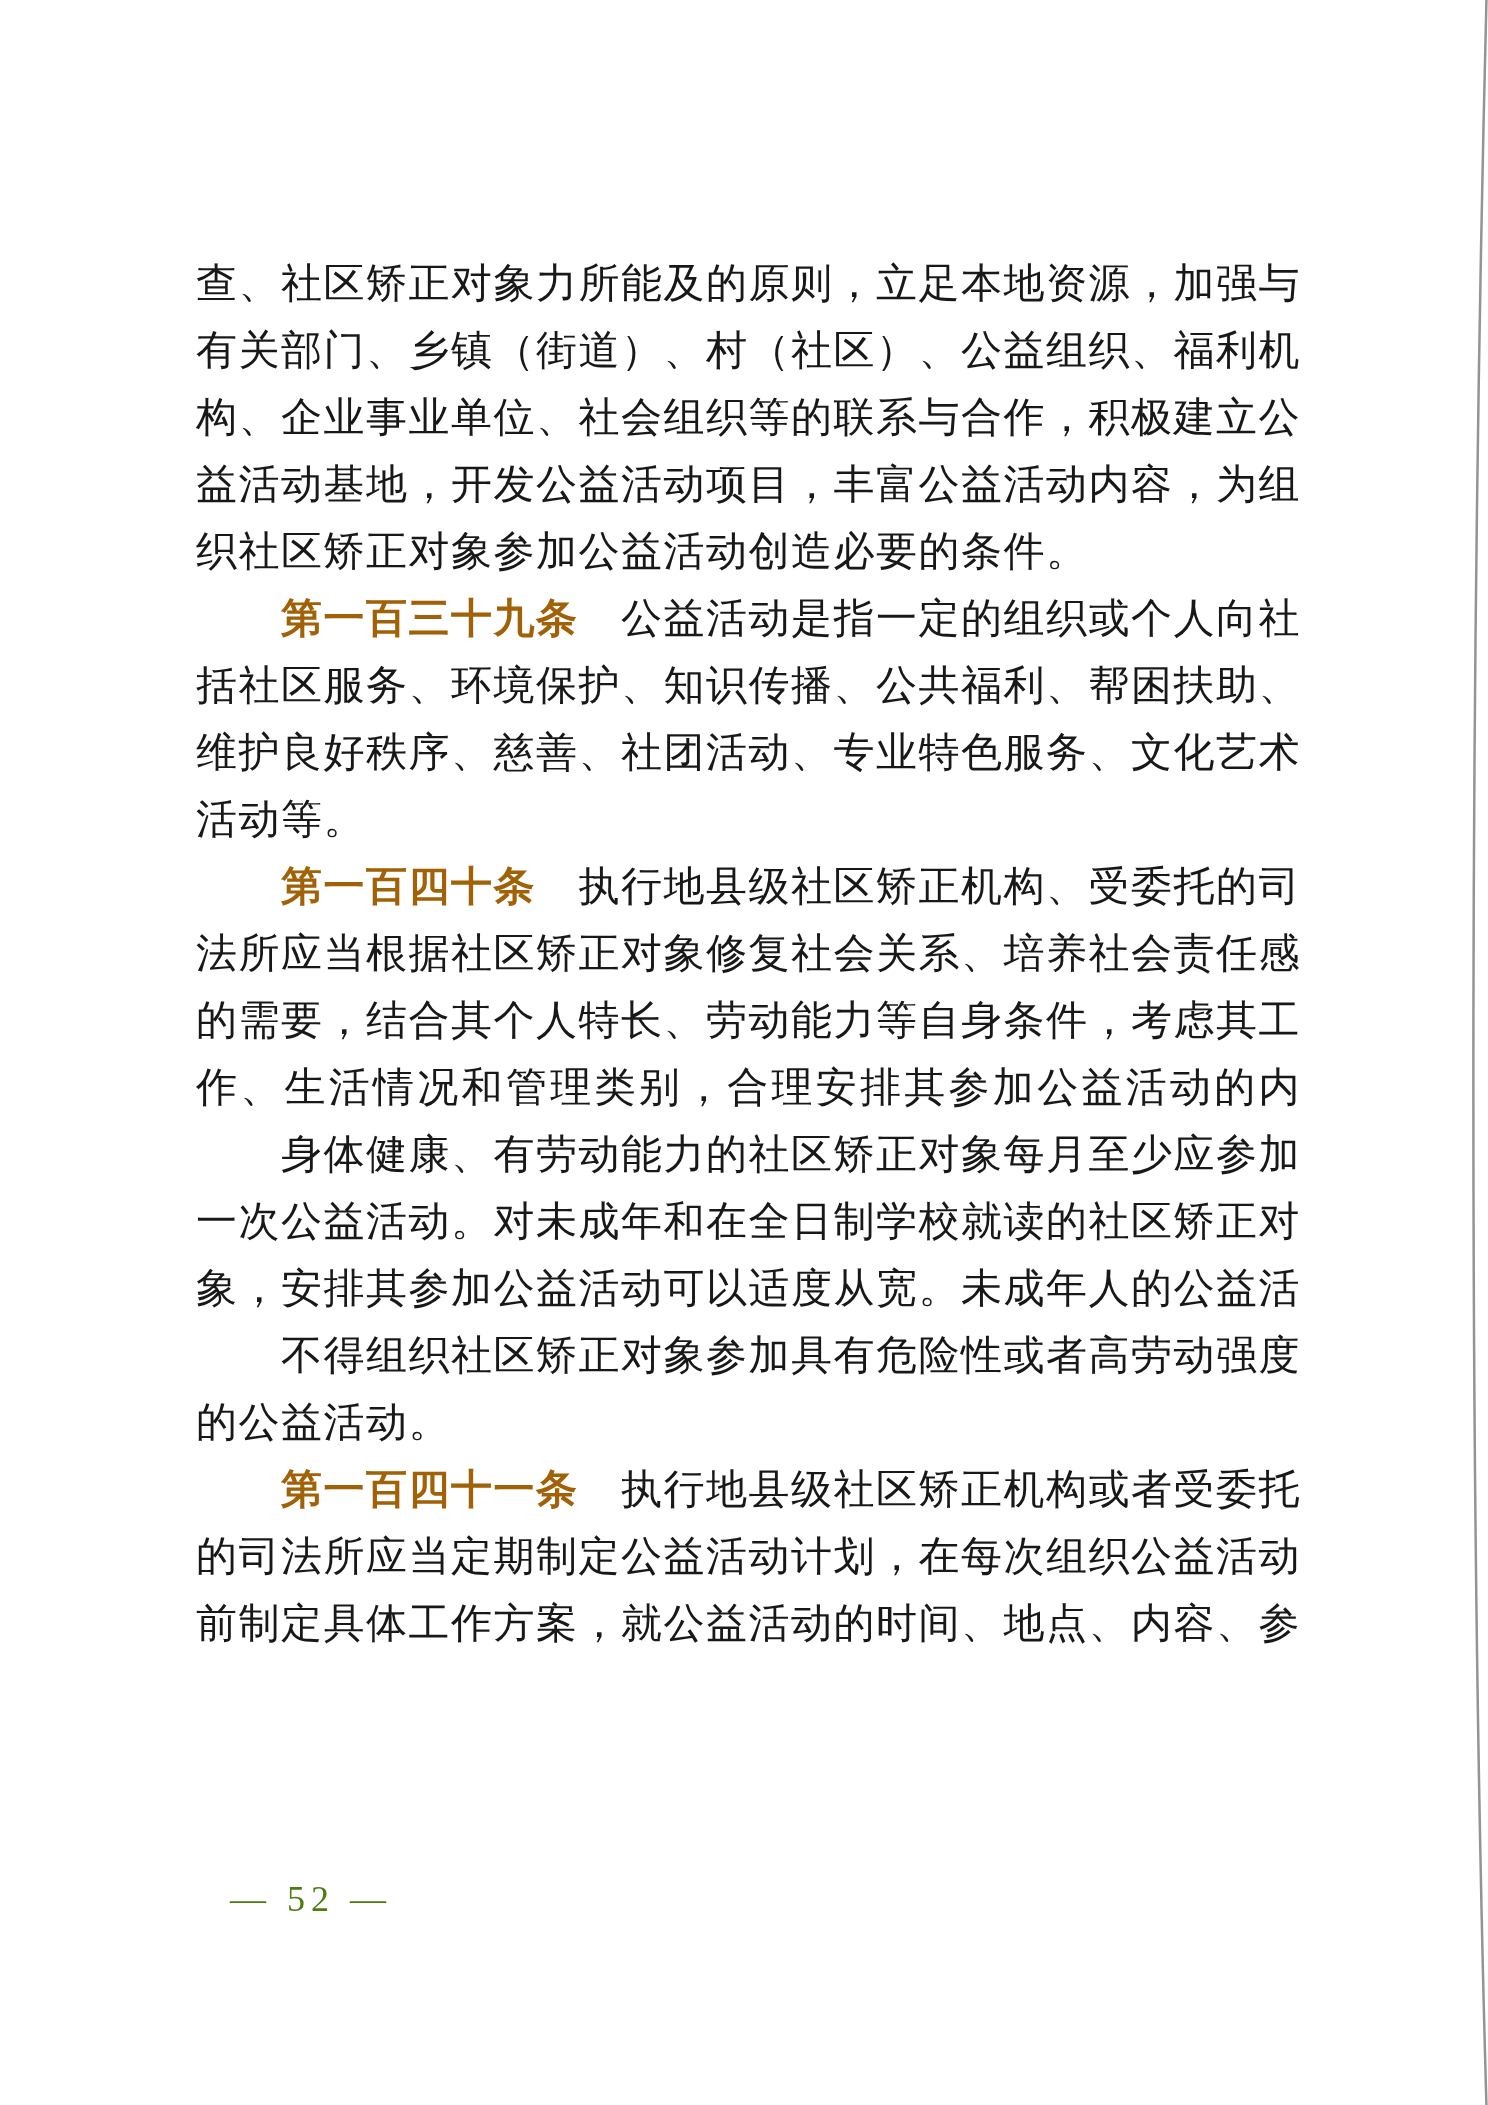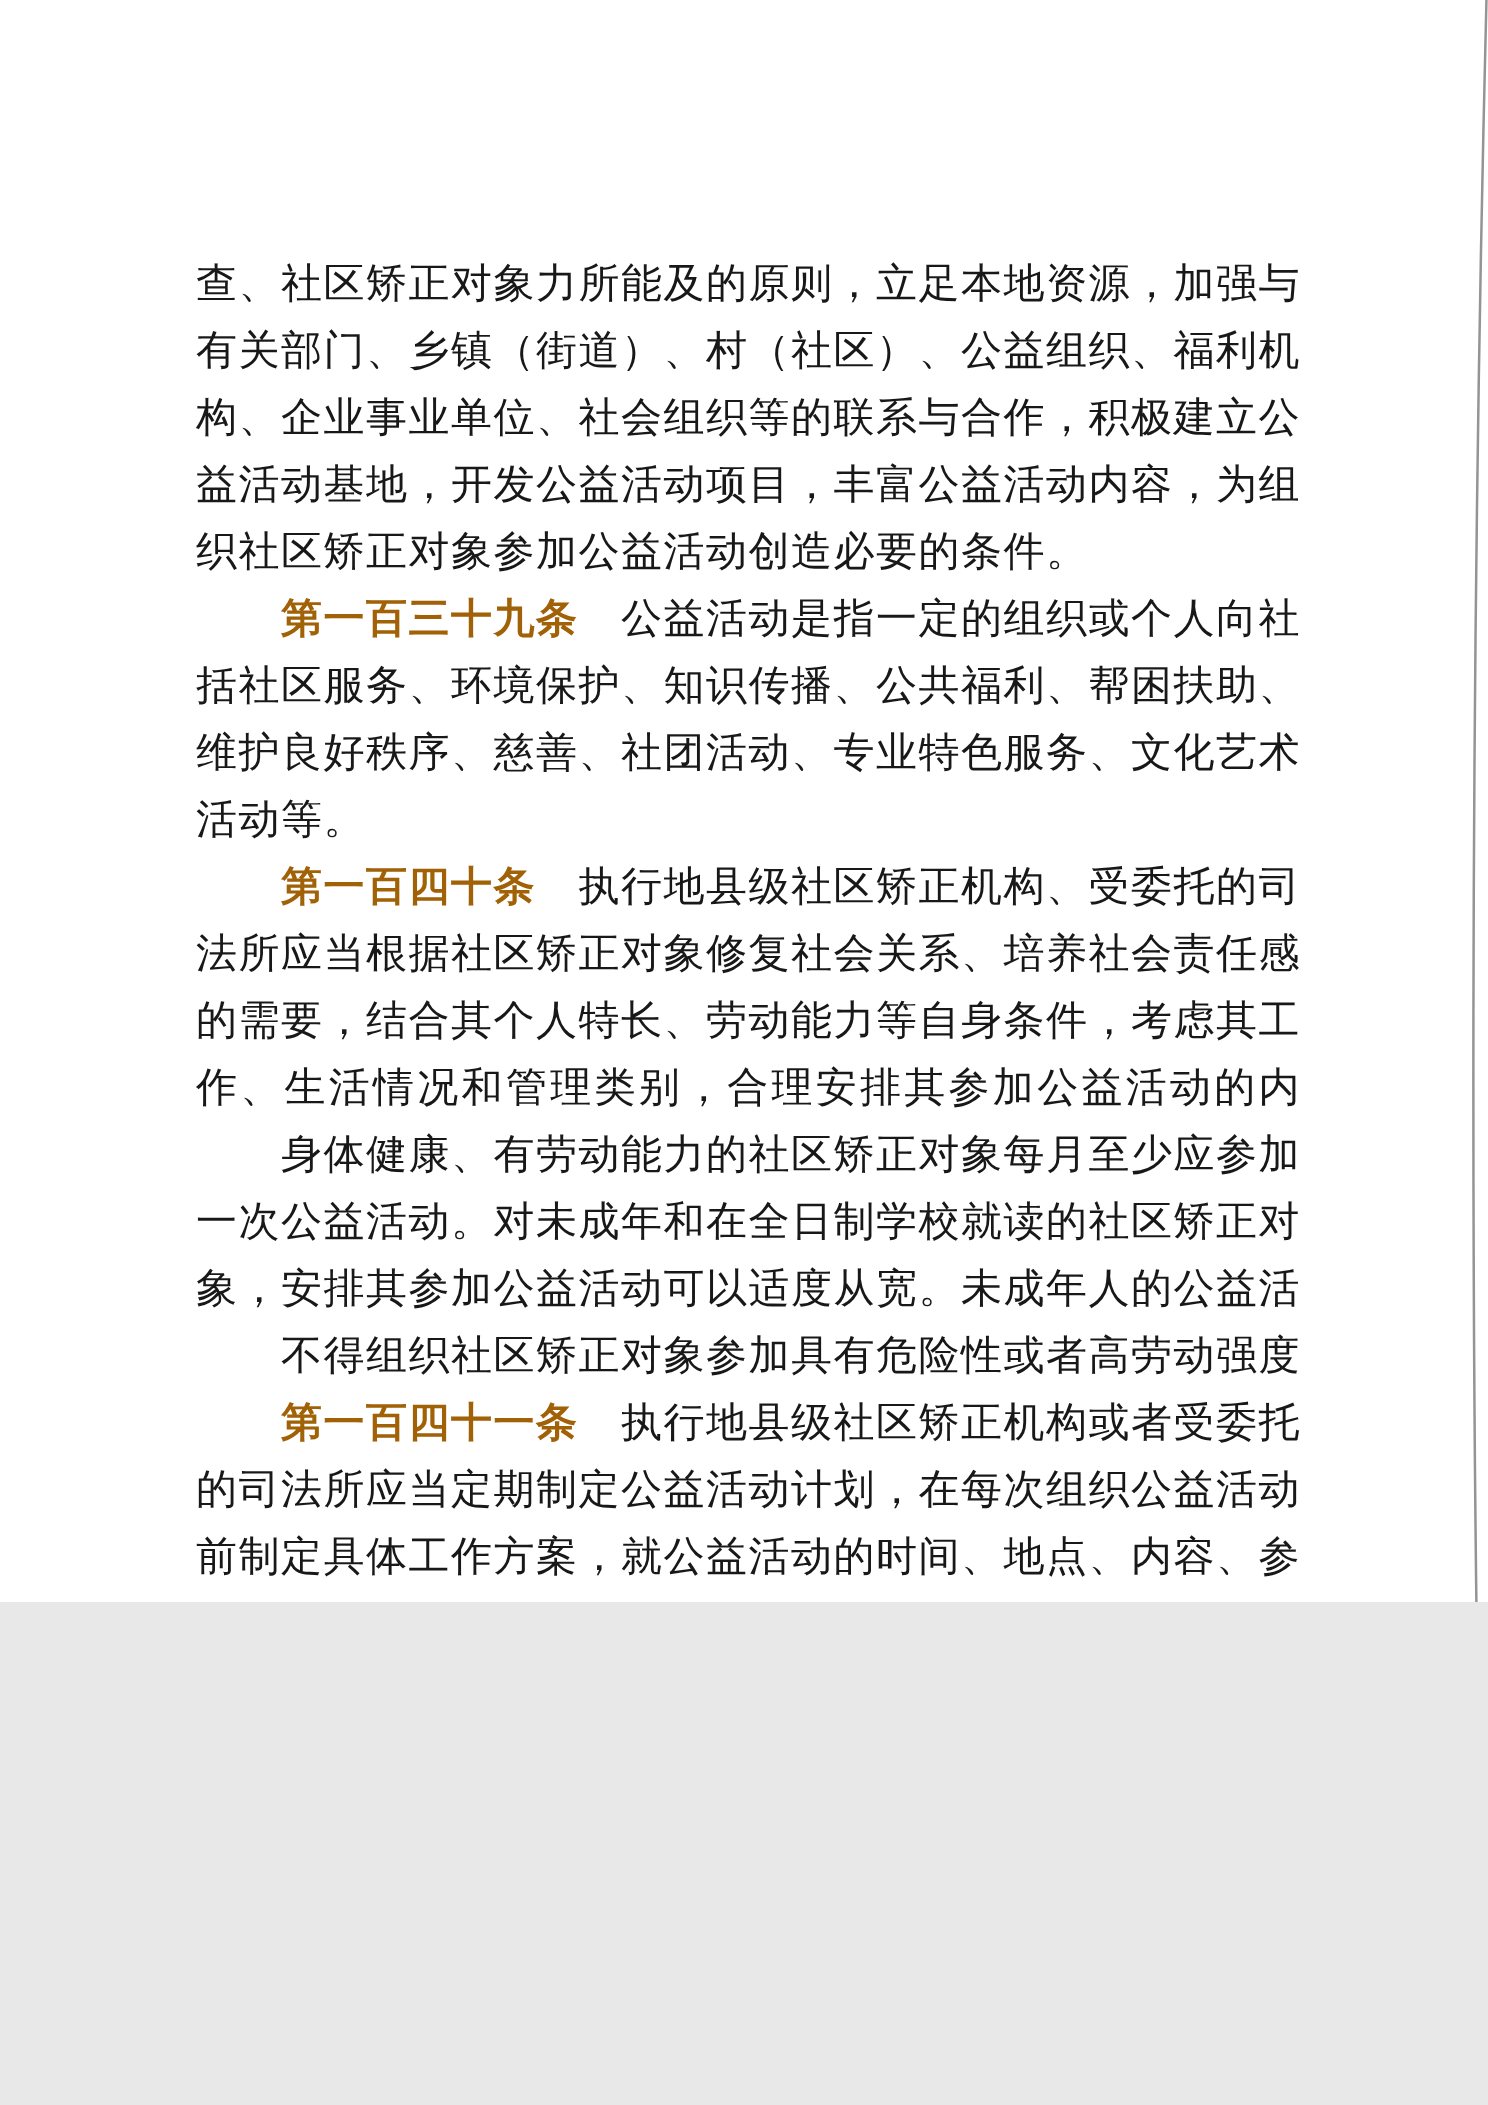--- a/index.html
+++ b/index.html
@@ -3,21 +3,21 @@
 <meta charset="utf-8">
 <style>
   html, body {
     margin: 0;
     padding: 0;
     background: #e8e8e8;
   }
   .page {
     position: relative;
     width: 1488px;
-    height: 1602px;
+    height: 2105px;
     background: #ffffff;
     overflow: hidden;
     font-family: "Liberation Serif", "DejaVu Serif", serif;
     text-decoration: underline;
   }
   .textblock {
     position: absolute;
     left: 196px;
     top: 250px;
     width: 1105px;
@@ -78,20 +78,21 @@
       <div class="line full"><span class="line-rest">维护良好秩序、慈善、社团活动、专业特色服务、文化艺术</span></div>
       <div class="line"><span class="line-rest">活动等。</span></div>
       <div class="line indent full"><span class="lead-bold">第一百四十条</span><span class="line-rest">　执行地县级社区矫正机构、受委托的司</span></div>
       <div class="line full"><span class="line-rest">法所应当根据社区矫正对象修复社会关系、培养社会责任感</span></div>
       <div class="line full"><span class="line-rest">的需要，结合其个人特长、劳动能力等自身条件，考虑其工</span></div>
       <div class="line full"><span class="line-rest">作、生活情况和管理类别，合理安排其参加公益活动的内</span></div>
       <div class="line indent full"><span class="line-rest">身体健康、有劳动能力的社区矫正对象每月至少应参加</span></div>
       <div class="line full"><span class="line-rest">一次公益活动。对未成年和在全日制学校就读的社区矫正对</span></div>
       <div class="line full"><span class="line-rest">象，安排其参加公益活动可以适度从宽。未成年人的公益活</span></div>
       <div class="line indent full"><span class="line-rest">不得组织社区矫正对象参加具有危险性或者高劳动强度</span></div>
+      <div class="line"><span class="line-rest">的公益活动。</span></div>
       <div class="line indent full"><span class="lead-bold">第一百四十一条</span><span class="line-rest">　执行地县级社区矫正机构或者受委托</span></div>
       <div class="line full"><span class="line-rest">的司法所应当定期制定公益活动计划，在每次组织公益活动</span></div>
       <div class="line full"><span class="line-rest">前制定具体工作方案，就公益活动的时间、地点、内容、参</span></div>
     </div>
 
   <div class="footer-pageno">— 52 —</div>
 
   <svg class="scan-edge" viewBox="0 0 1488 2105" xmlns="http://www.w3.org/2000/svg">
     <path d="M 1486.5 -2 C 1469 700, 1469 1500, 1486.5 2107" fill="none" stroke="#949494" stroke-width="2.5"></path>
   </svg>

